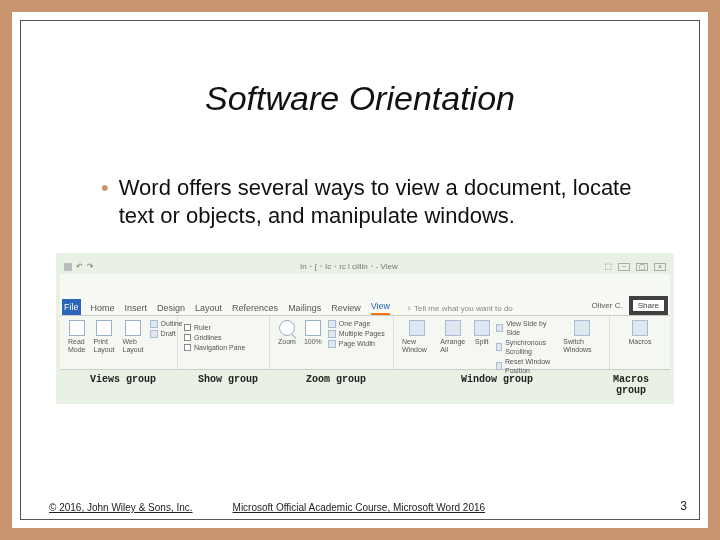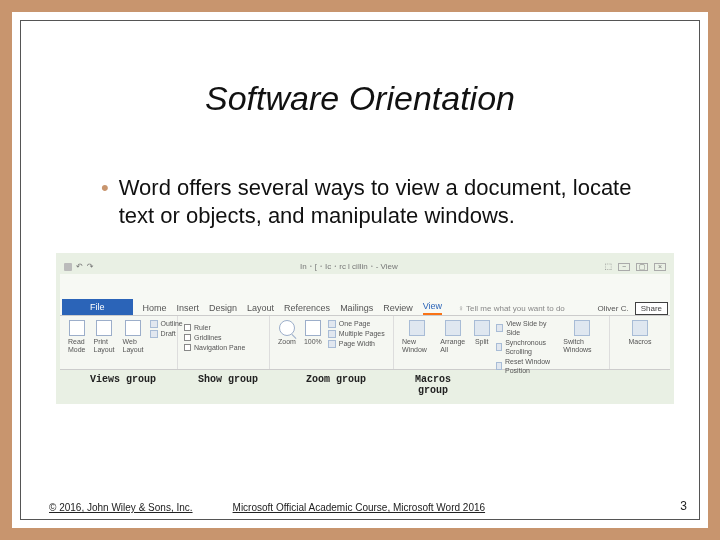--- a/index.html
+++ b/index.html
@@ -68,28 +68,28 @@
     padding: 2px 2px 0 2px;
     font-size: 9px;
     color: #555;
     align-items: flex-end;
     border-bottom: 1px solid #ccc;
     background: #f7f9f4;
   }
   .tab-file {
     background: #2b64b8;
     color: #fff;
-    padding: 3px 28px;
+    padding: 3px 2px;
     font-size: 9px;
   }
   .tab { padding: 3px 0 2px 0; }
   .tab-active { color: #2b64b8; border-bottom: 2px solid #f97316; margin-top: 22px; }
   .tell-me { color:#888; font-size:8px; padding:3px 0 2px 6px;}
   .tabs-right { margin-left:auto; display:flex; gap:6px; align-items:center; font-size:8px;}
-  .share { background:#fff; border:1px solid #404040; padding:1px 5px; font-size:8px; color:#444;}
+  .share { background:#fff; border:4px solid #404040; padding:1px 5px; font-size:8px; color:#444;}
   .ribbon {
     display: flex;
     background: #f5f7f2;
     border-bottom: 1px solid #ccc;
     height: 54px;
   }
   .group {
     border-right: 1px solid #ddd;
     padding: 3px 6px 2px 6px;
     display: flex;
@@ -309,20 +309,21 @@
               <span>Macros</span>
             </div>
           </div>
         </div>
       </div>
 
       <div class="group-labels">
         <span class="grp-lbl-views">Views group</span>
         <span class="grp-lbl-show">Show group</span>
         <span class="grp-lbl-zoom">Zoom group</span>
+        <span class="grp-lbl-window">Window group</span>
         <span class="grp-lbl-macros">Macros group</span>
       </div>
     </div>
 
     <div class="footer">
       <span class="copyright">© 2016, John Wiley &amp; Sons, Inc.</span>
       <span class="course">Microsoft Official Academic Course, Microsoft Word 2016</span>
       <span class="pagenum">3</span>
     </div>
 

